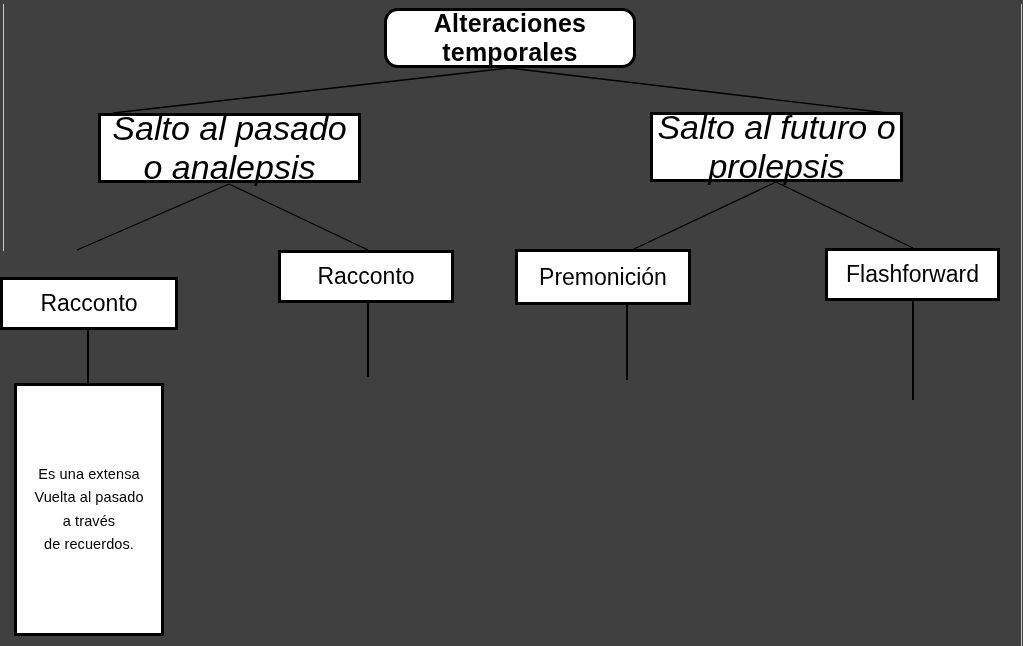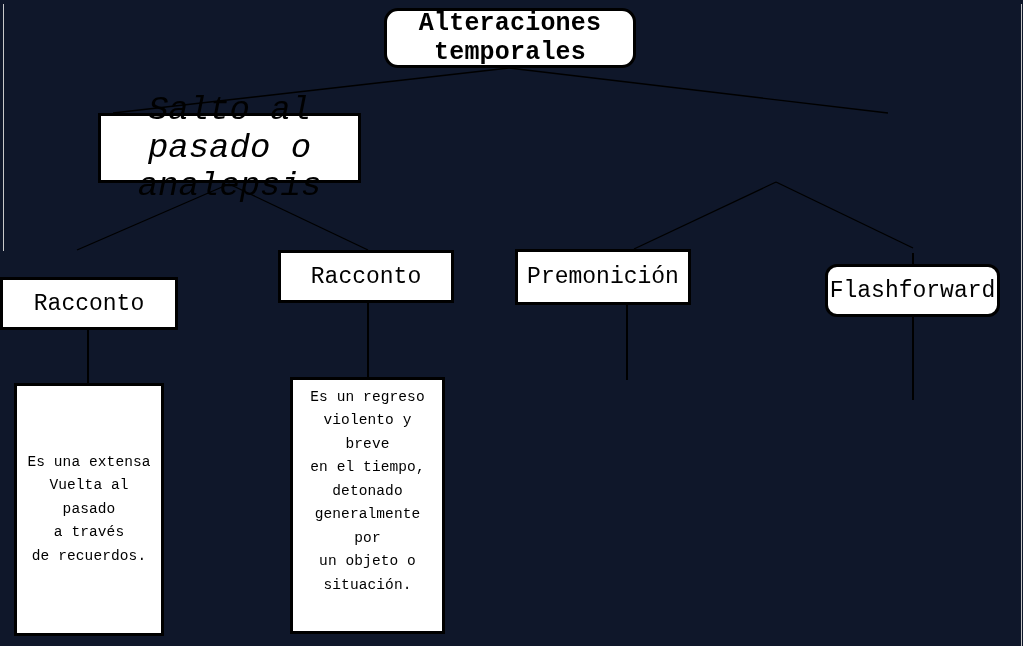--- a/index.html
+++ b/index.html
@@ -5,23 +5,23 @@
 <style>
   html, body {
     margin: 0;
     padding: 0;
     background: #ffffff;
   }
   #canvas {
     position: relative;
     width: 1023px;
     height: 646px;
-    background: #0f172a;
+    background: #404040;
     overflow: hidden;
-    font-family: Liberation Mono, monospace;
+    font-family: Liberation Sans, sans-serif;
     color: #000000;
   }
   svg.connectors {
     position: absolute;
     left: 0;
     top: 0;
     width: 1023px;
     height: 646px;
     pointer-events: none;
   }
@@ -104,49 +104,43 @@
   </svg>
 
   <div class="node root-node" style="left:384px; top:8px; width:252px; height:60px;">
     <span>Alteraciones temporales</span>
   </div>
 
   <div class="node branch-node" style="left:98px; top:113px; width:263px; height:70px;">
     <span>Salto al pasado o analepsis</span>
   </div>
 
+  <div class="node branch-node" style="left:650px; top:112px; width:253px; height:70px;">
+    <span>Salto al futuro o prolepsis</span>
+  </div>
 
   <div class="node leaf-node" style="left:0px; top:250px; width:178px; height:53px;margin-top:27px;">
     <span>Racconto</span>
   </div>
 
   <div class="node leaf-node" style="left:278px; top:250px; width:176px; height:53px;">
     <span>Racconto</span>
   </div>
 
   <div class="node leaf-node" style="left:515px; top:249px; width:176px; height:56px;">
     <span>Premonición</span>
   </div>
 
-  <div class="node leaf-node" style="left:825px; top:264px; width:175px; height:53px;border-radius:12px;">
+  <div class="node leaf-node" style="left:825px; top:248px; width:175px; height:53px;">
     <span>Flashforward</span>
   </div>
 
   <div class="node desc-node" style="left:14px; top:383px; width:150px; height:253px;">
     <span class="desc-text">Es una extensa
 Vuelta al pasado
 a través
 de recuerdos.</span>
   </div>
 
-  <div class="node desc-node desc-shift-up" style="left:290px; top:377px; width:155px; height:257px;">
-    <span class="desc-text">Es un regreso
-violento y breve
-en el tiempo,
-detonado
-generalmente por
-un objeto o
-situación.</span>
-  </div>
 
 
 
 </div>
 
 </body></html>

